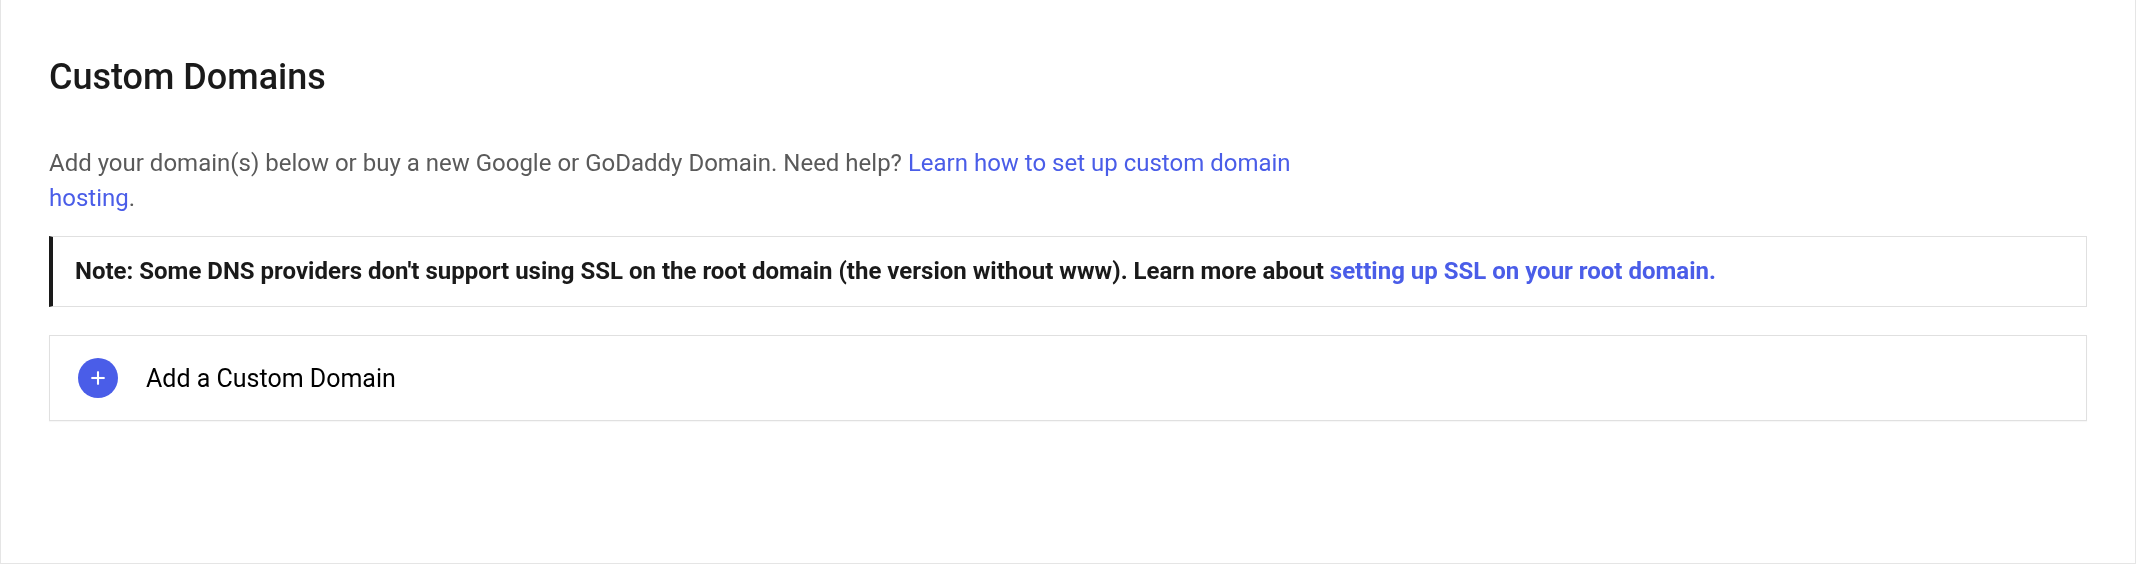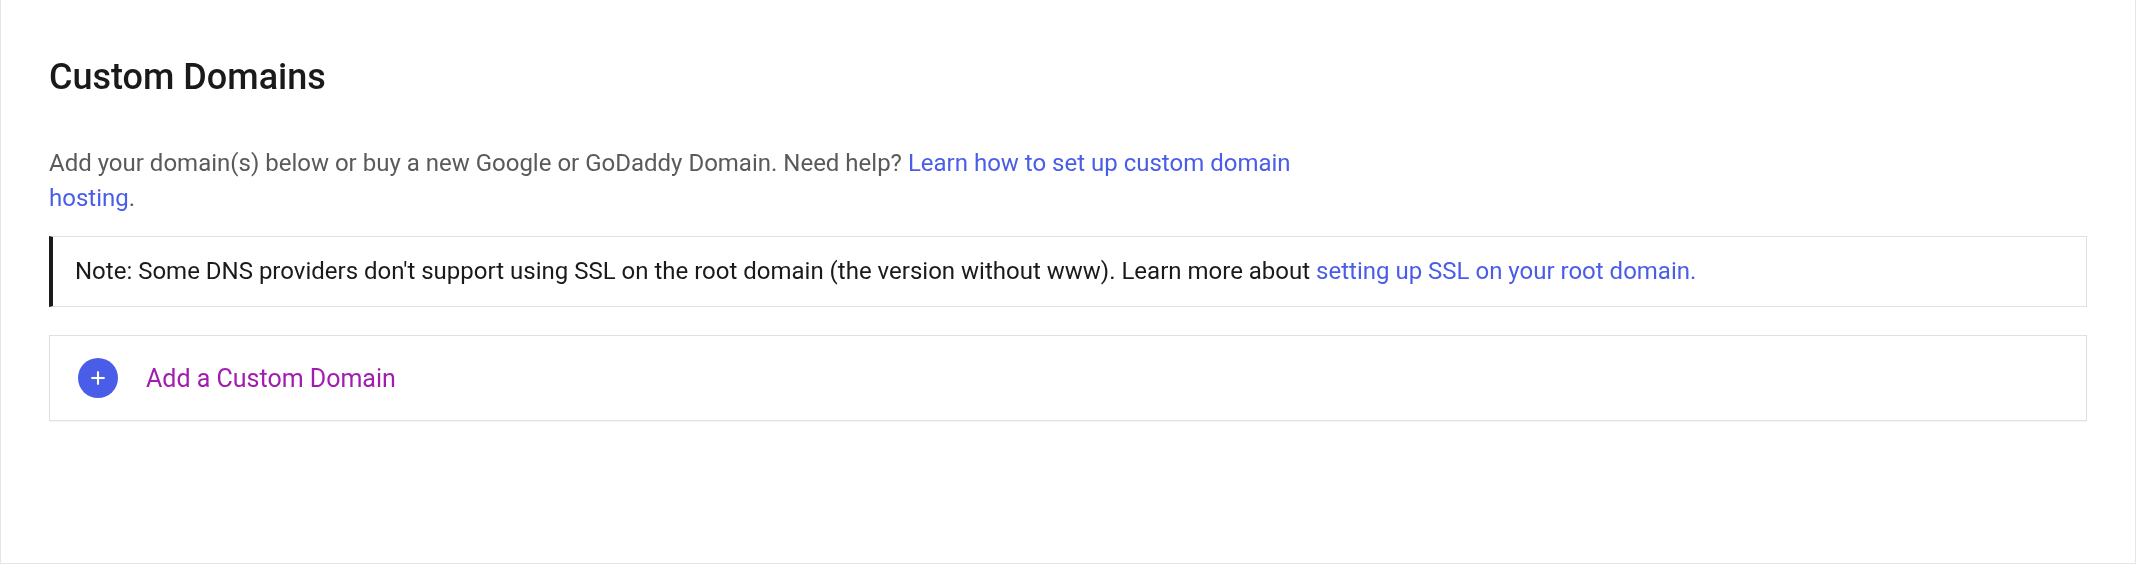--- a/index.html
+++ b/index.html
@@ -38,20 +38,21 @@
       text-decoration: none;
     }
     .note-box {
       border: 1px solid #e0e0e0;
       border-left: 4px solid #1a1a1a;
       padding: 18px 22px;
       font-size: 24px;
       color: #1a1a1a;
       line-height: 1.4;
       margin-bottom: 28px;
+      font-weight: bold;
     }
     .note-box a {
       color: #4a5de8;
       text-decoration: none;
     }
     .add-row {
       border: 1px solid #e0e0e0;
       padding: 22px 28px;
       display: flex;
       align-items: center;
@@ -70,21 +71,21 @@
       flex-shrink: 0;
     }
     .plus-circle svg {
       width: 20px;
       height: 20px;
       stroke: #ffffff;
       stroke-width: 2.5;
       fill: none;
     }
     .add-label {
-      color: #a21caf;
+      color: #000000;
       font-size: 25px;
       font-weight: 400;
     }
   </style>
 </head>
 <body>
 
 <div class="container">
 
   <h1 class="heading">Custom Domains</h1>

